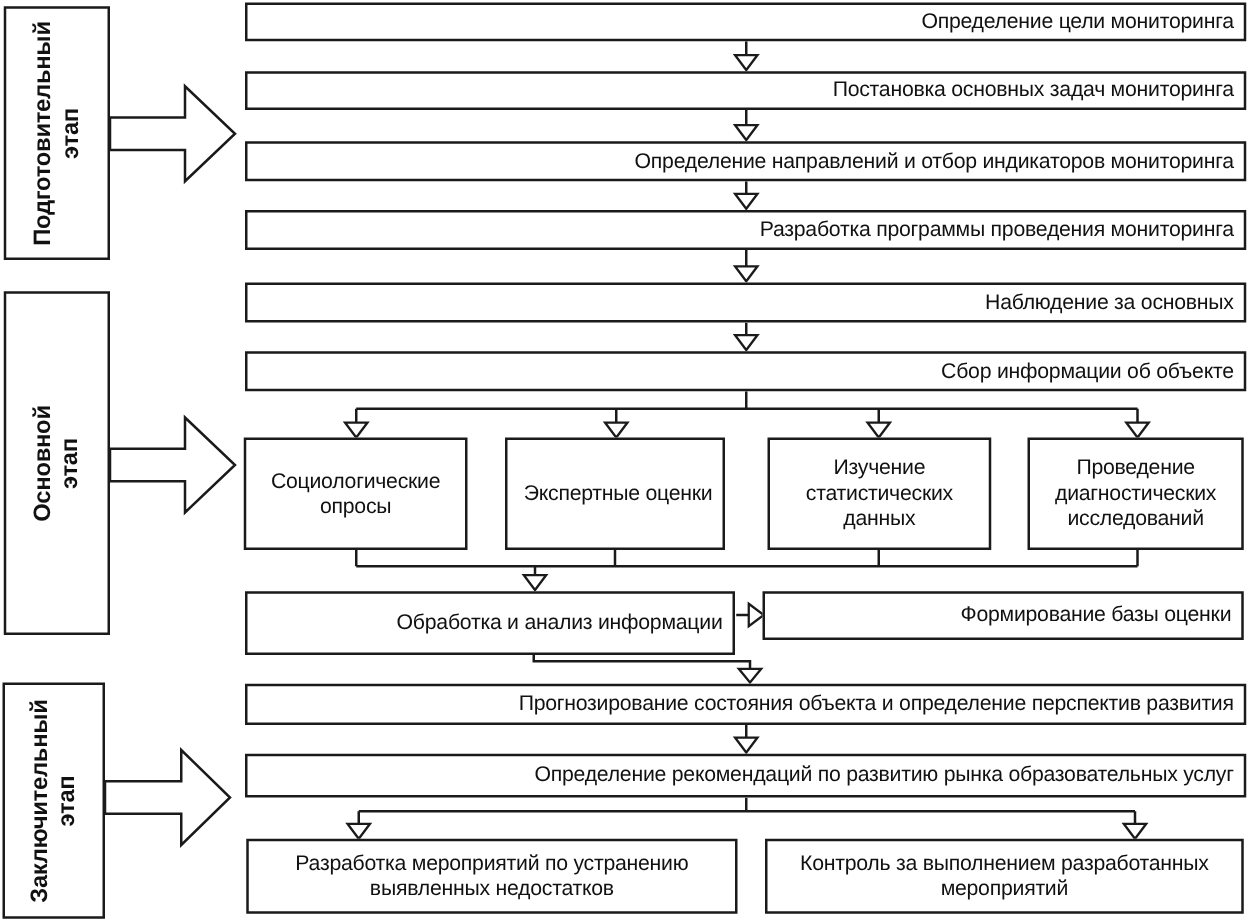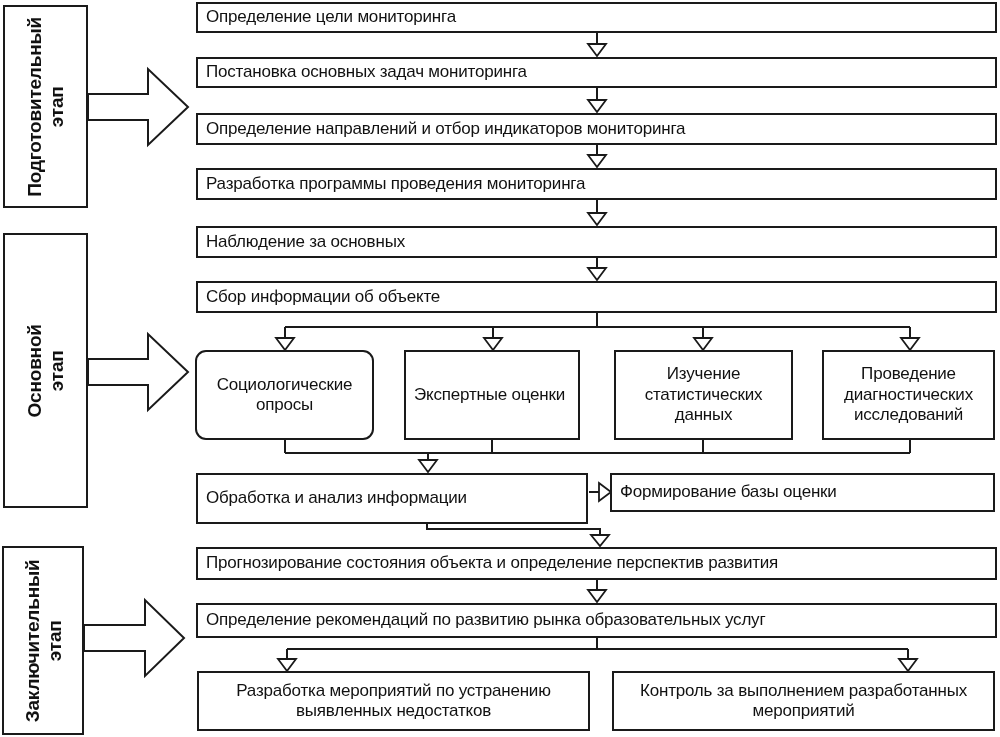--- a/index.html
+++ b/index.html
@@ -3,21 +3,21 @@
 <meta charset="utf-8">
 <style>
   html,body { margin:0; padding:0; background:#ffffff; }
   .canvas {
     position:relative; width:1000px; height:737px; background:#ffffff;
     font-family:"Liberation Sans", sans-serif; color:#111111; overflow:hidden;
   }
   .connectors { position:absolute; left:0; top:0; width:1000px; height:737px; }
   .node {
     position:absolute; box-sizing:border-box; border:2px solid #1a1a1a; background:#ffffff;
-    display:flex; align-items:center; justify-content:flex-start; text-align:center;
+    display:flex; align-items:center; justify-content:flex-end; text-align:center;
     font-size:17px; line-height:1.2; letter-spacing:-0.2px; padding:2px 8px;
   }
   .stage {
     position:absolute; box-sizing:border-box; border:2px solid #1a1a1a; background:#ffffff;
     display:flex; align-items:center; justify-content:center;
   }
   .stage-inner {
     transform:rotate(-90deg); transform-origin:center;
     font-weight:bold; font-size:19px; line-height:1.15; text-align:center; letter-spacing:-0.2px;
   }
@@ -127,21 +127,21 @@
   <div class="node" style="left:196px; top:168px; width:801px; height:32px;">
     <span>Разработка программы проведения мониторинга</span>
   </div>
   <div class="node" style="left:196px; top:226px; width:801px; height:32px;">
     <span>Наблюдение за основных</span>
   </div>
   <div class="node" style="left:196px; top:281px; width:801px; height:32px;">
     <span>Сбор информации об объекте</span>
   </div>
 
-  <div class="node" style="left:195px; top:350px; width:179px; height:90px;border-radius:11px;">
+  <div class="node" style="left:195px; top:350px; width:179px; height:90px;">
     <span>Социологические опросы</span>
   </div>
   <div class="node" style="left:614px; top:350px; width:179px; height:90px;">
     <span>Изучение статистических данных</span>
   </div>
   <div class="node" style="left:404px; top:350px; width:176px; height:90px;">
     <span>Экспертные оценки</span>
   </div>
   <div class="node" style="left:822px; top:350px; width:173px; height:90px;">
     <span>Проведение диагностических исследований</span>

